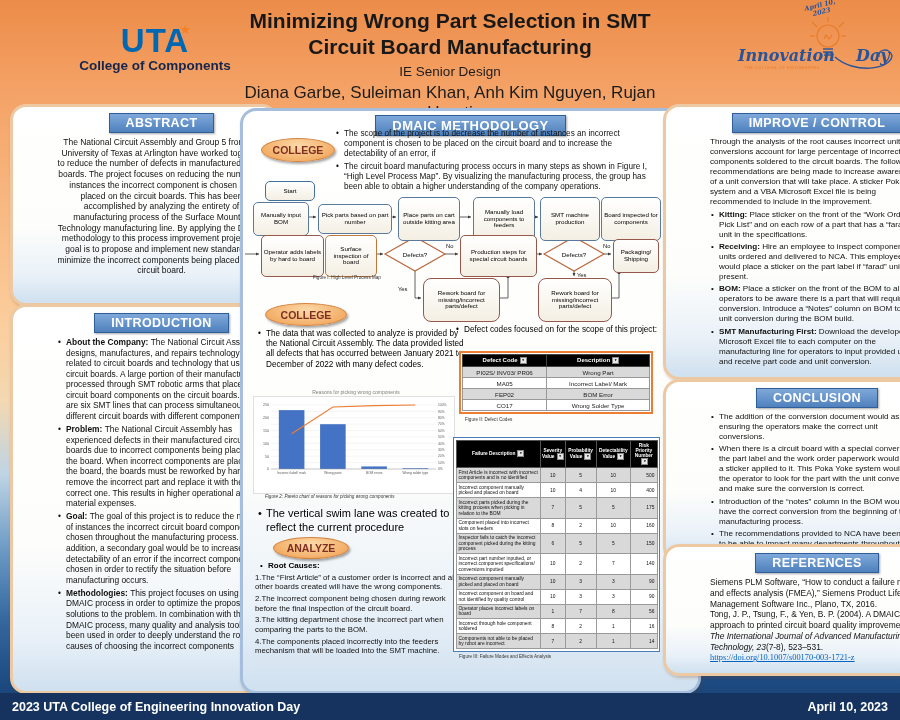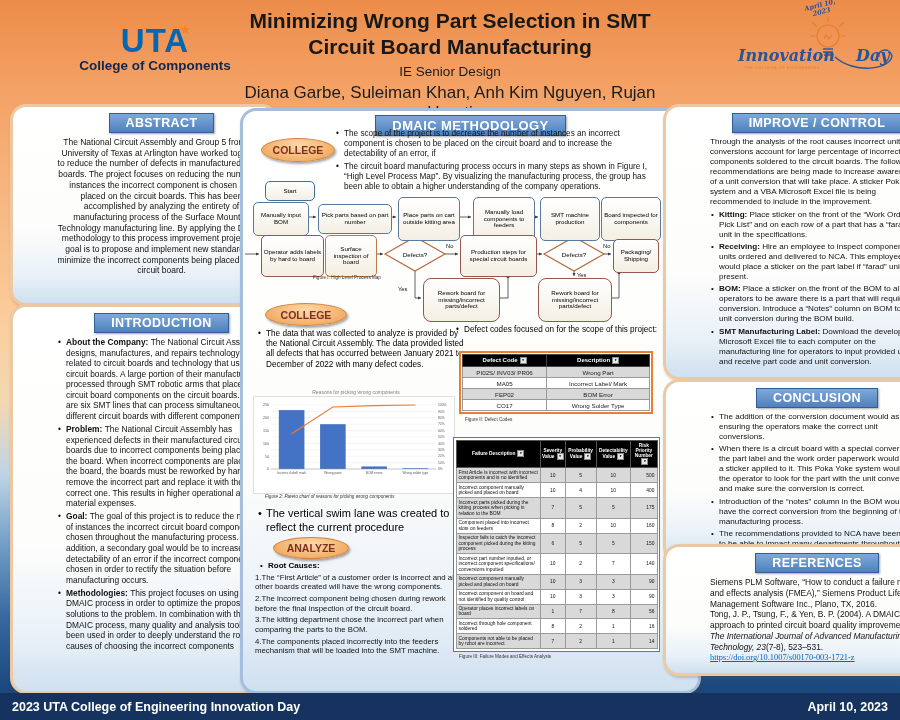--- a/index.html
+++ b/index.html
@@ -382,21 +382,21 @@
   </div>
 
   <div class="panel" style="left:663px;top:104px;width:232px;height:270px;">
     <span class="sec-h">IMPROVE / CONTROL</span>
     <div class="body-txt" style="font-size:8.1px;line-height:1.23;">
       <p>Through the analysis of the root causes incorrect unit conversions account for large percentage of incorrect components soldered to the circuit boards. The following recommendations are being made to increase awareness of a unit conversion that will take place. A sticker Poka Yoke system and a VBA Microsoft Excel file is being recommended to include in the improvement.</p>
       <div>
           <div class="li "><b>Kitting: </b>Place sticker on the front of the “Work Order Pick List” and on each row of a part that has a “farad” unit in the specifications.</div>
           <div class="li "><b>Receiving: </b>Hire an employee to inspect component units ordered and delivered to NCA. This employee would place a sticker on the part label if “farad” unit present.</div>
           <div class="li "><b>BOM: </b>Place a sticker on the front of the BOM to allow all operators to be aware there is a part that will require unit conversion. Introduce a “Notes” column on BOM to input unit conversion during the BOM build.</div>
-          <div class="li "><b>SMT Manufacturing Label: </b>Download the developed Microsoft Excel file to each computer on the manufacturing line for operators to input provided units and receive part code and unit conversion.</div>
+          <div class="li "><b>SMT Manufacturing First: </b>Download the developed Microsoft Excel file to each computer on the manufacturing line for operators to input provided units and receive part code and unit conversion.</div>
         </div>
     </div>
   </div>
 
   <div class="panel" style="left:663px;top:379px;width:232px;height:178px;">
     <span class="sec-h">CONCLUSION</span>
     <div class="body-txt" style="font-size:8.1px;line-height:1.23;">
         <div class="li ">The addition of the conversion document would assist in ensuring the operators make the correct unit conversions.</div>
         <div class="li ">When there is a circuit board with a special conversion, the part label and the work order paperwork would have a sticker applied to it. This Poka Yoke system would alert the operator to look for the part with the unit conversion and make sure the conversion is correct.</div>
         <div class="li ">Introduction of the “notes” column in the BOM would have the correct conversion from the beginning of the manufacturing process.</div>

